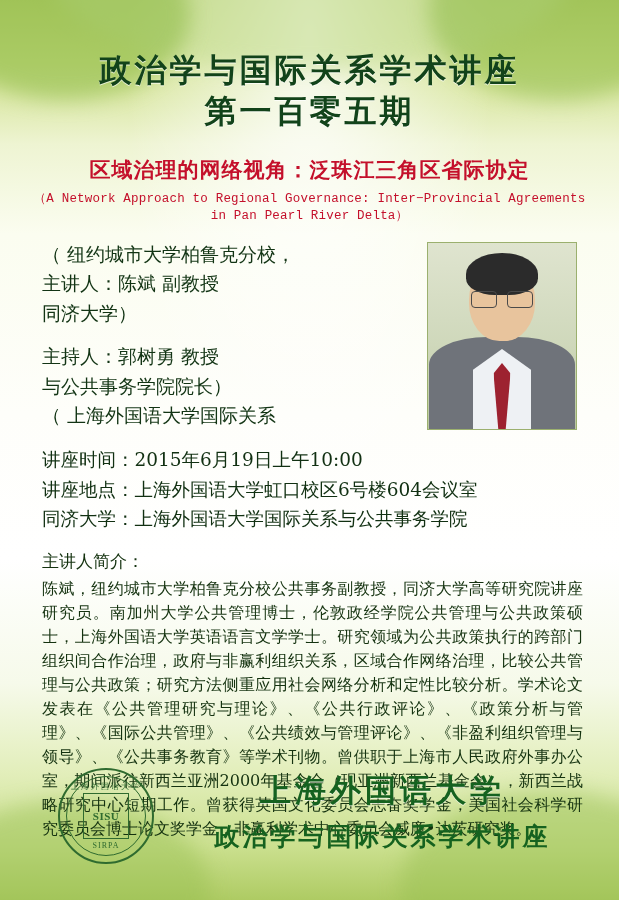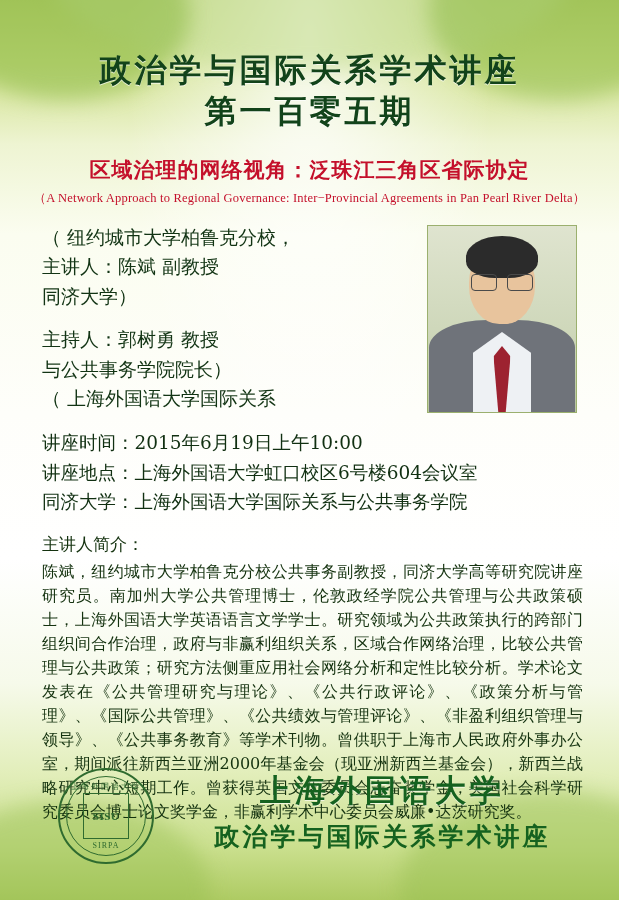--- a/index.html
+++ b/index.html
@@ -84,21 +84,21 @@
     text-align: center;
     font-family: "DejaVu Serif", serif;
     font-weight: bold;
     font-size: 21px;
     color: #c4102b;
     letter-spacing: 1px;
   }
   .subtitle-en {
     margin-top: 6px;
     text-align: center;
-    font-family: Liberation Serif, serif;
+    font-family: Liberation Mono, monospace;
     font-size: 12.5px;
     color: #c4102b;
     letter-spacing: 0.2px;
   }
 
   .people {
     position: relative;
     margin-top: 16px;
     min-height: 180px;
   }

